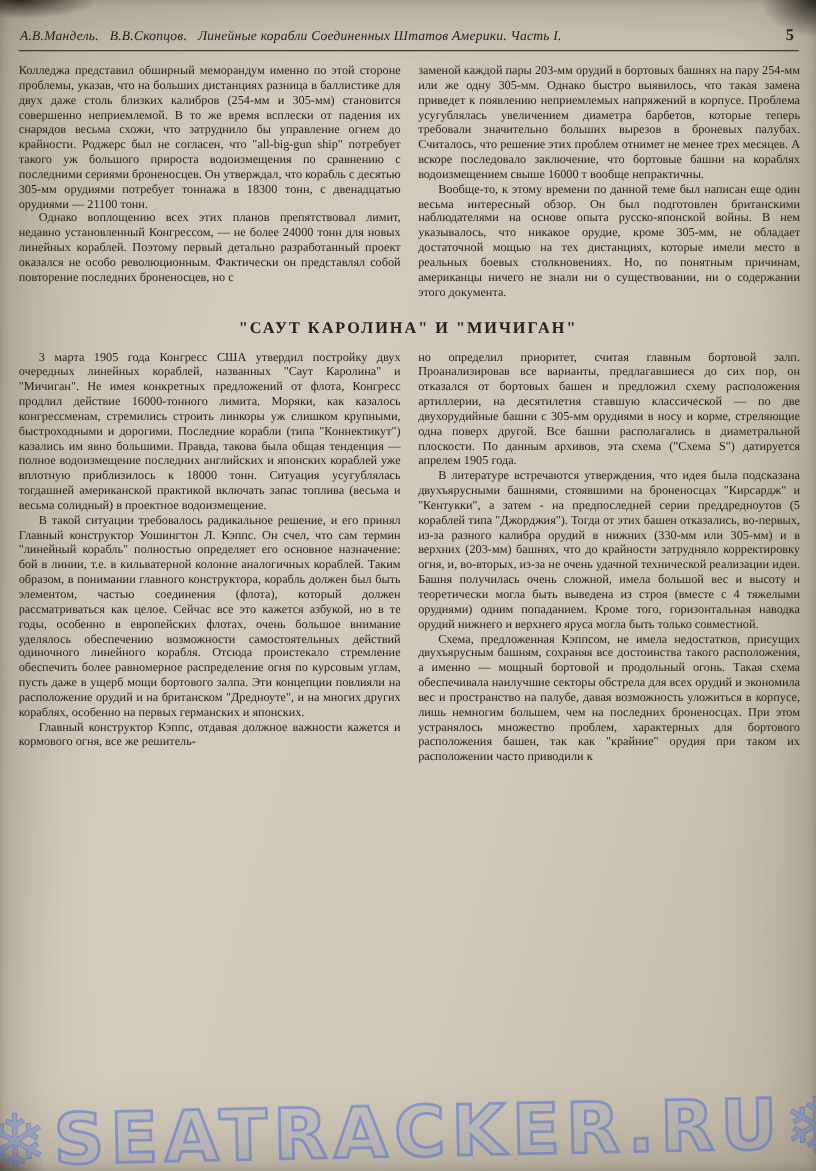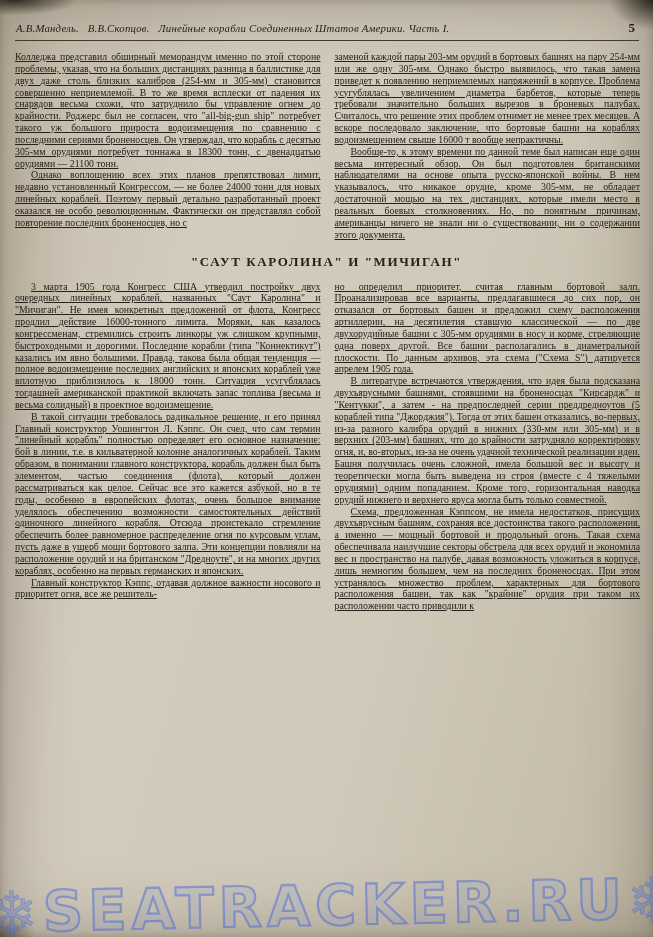--- a/index.html
+++ b/index.html
@@ -14,21 +14,21 @@
     overflow: hidden;
   }
   .header {
     display: flex; justify-content: space-between; align-items: baseline;
     padding: 20px 18px 3px 16px;
   }
   .header-title { font-style: italic; font-size: 10.8px; letter-spacing: 0.2px; white-space: nowrap; }
   .page-number { font-weight: bold; font-size: 13px; }
   .header-rule { height: 1px; background: #413b2f; margin: 1px 14px 10px 15px; }
   .columns { display: flex; gap: 14px; padding: 0 13px 0 15px; }
-  .col { flex: 1 1 0; text-align: justify; font-size: 9.8px; line-height: 1.21; text-decoration: underline; }
+  .col { flex: 1 1 0; text-align: justify; font-size: 9.8px; line-height: 1.21; }
   .col p { margin: 0; text-indent: 16px; }
   .col p.no-indent { text-indent: 0; }
   .section-heading {
     text-align: center; font-weight: bold;
     font-size: 13px; letter-spacing: 1.6px;
     margin: 13px 0 11px 0;
   }
   .watermark {
     position: absolute; left: -14px; right: -14px; bottom: -2px;
     text-align: center; white-space: nowrap;
@@ -79,21 +79,21 @@
       <p>Вообще-то, к этому времени по данной теме был написан еще один весьма интересный обзор. Он был подготовлен британскими наблюдателями на основе опыта русско-японской войны. В нем указывалось, что никакое орудие, кроме 305-мм, не обладает достаточной мощью на тех дистанциях, которые имели место в реальных боевых столкновениях. Но, по понятным причинам, американцы ничего не знали ни о существовании, ни о содержании этого документа.</p>
     </div>
   </div>
 
   <div class="section-heading">"САУТ КАРОЛИНА" И "МИЧИГАН"</div>
 
   <div class="columns">
     <div class="col">
       <p>3 марта 1905 года Конгресс США утвердил постройку двух очередных линейных кораблей, названных "Саут Каролина" и "Мичиган". Не имея конкретных предложений от флота, Конгресс продлил действие 16000-тонного лимита. Моряки, как казалось конгрессменам, стремились строить линкоры уж слишком крупными, быстроходными и дорогими. Последние корабли (типа "Коннектикут") казались им явно большими. Правда, такова была общая тенденция — полное водоизмещение последних английских и японских кораблей уже вплотную приблизилось к 18000 тонн. Ситуация усугублялась тогдашней американской практикой включать запас топлива (весьма и весьма солидный) в проектное водоизмещение.</p>
       <p>В такой ситуации требовалось радикальное решение, и его принял Главный конструктор Уошингтон Л. Кэппс. Он счел, что сам термин "линейный корабль" полностью определяет его основное назначение: бой в линии, т.е. в кильватерной колонне аналогичных кораблей. Таким образом, в понимании главного конструктора, корабль должен был быть элементом, частью соединения (флота), который должен рассматриваться как целое. Сейчас все это кажется азбукой, но в те годы, особенно в европейских флотах, очень большое внимание уделялось обеспечению возможности самостоятельных действий одиночного линейного корабля. Отсюда проистекало стремление обеспечить более равномерное распределение огня по курсовым углам, пусть даже в ущерб мощи бортового залпа. Эти концепции повлияли на расположение орудий и на британском "Дредноуте", и на многих других кораблях, особенно на первых германских и японских.</p>
-      <p>Главный конструктор Кэппс, отдавая должное важности носового и приоритет огня, все же решитель-</p>
+      <p>Главный конструктор Кэппс, отдавая должное важности кажется и кормового огня, все же решитель-</p>
     </div>
     <div class="col">
       <p class="no-indent">но определил приоритет, считая главным бортовой залп. Проанализировав все варианты, предлагавшиеся до сих пор, он отказался от бортовых башен и предложил схему расположения артиллерии, на десятилетия ставшую классической — по две двухорудийные башни с 305-мм орудиями в носу и корме, стреляющие одна поверх другой. Все башни располагались в диаметральной плоскости. По данным архивов, эта схема ("Схема S") датируется апрелем 1905 года.</p>
       <p>В литературе встречаются утверждения, что идея была подсказана двухъярусными башнями, стоявшими на броненосцах "Кирсардж" и "Кентукки", а затем - на предпоследней серии преддредноутов (5 кораблей типа "Джорджия"). Тогда от этих башен отказались, во-первых, из-за разного калибра орудий в нижних (330-мм или 305-мм) и в верхних (203-мм) башнях, что до крайности затрудняло корректировку огня, и, во-вторых, из-за не очень удачной технической реализации идеи. Башня получилась очень сложной, имела большой вес и высоту и теоретически могла быть выведена из строя (вместе с 4 тяжелыми орудиями) одним попаданием. Кроме того, горизонтальная наводка орудий нижнего и верхнего яруса могла быть только совместной.</p>
       <p>Схема, предложенная Кэппсом, не имела недостатков, присущих двухъярусным башням, сохраняя все достоинства такого расположения, а именно — мощный бортовой и продольный огонь. Такая схема обеспечивала наилучшие секторы обстрела для всех орудий и экономила вес и пространство на палубе, давая возможность уложиться в корпусе, лишь немногим большем, чем на последних броненосцах. При этом устранялось множество проблем, характерных для бортового расположения башен, так как "крайние" орудия при таком их расположении часто приводили к</p>
     </div>
   </div>
 
   <div class="watermark"><span class="star">❄</span><span>SEATRACKER.RU</span><span class="star">❄</span></div>
 

